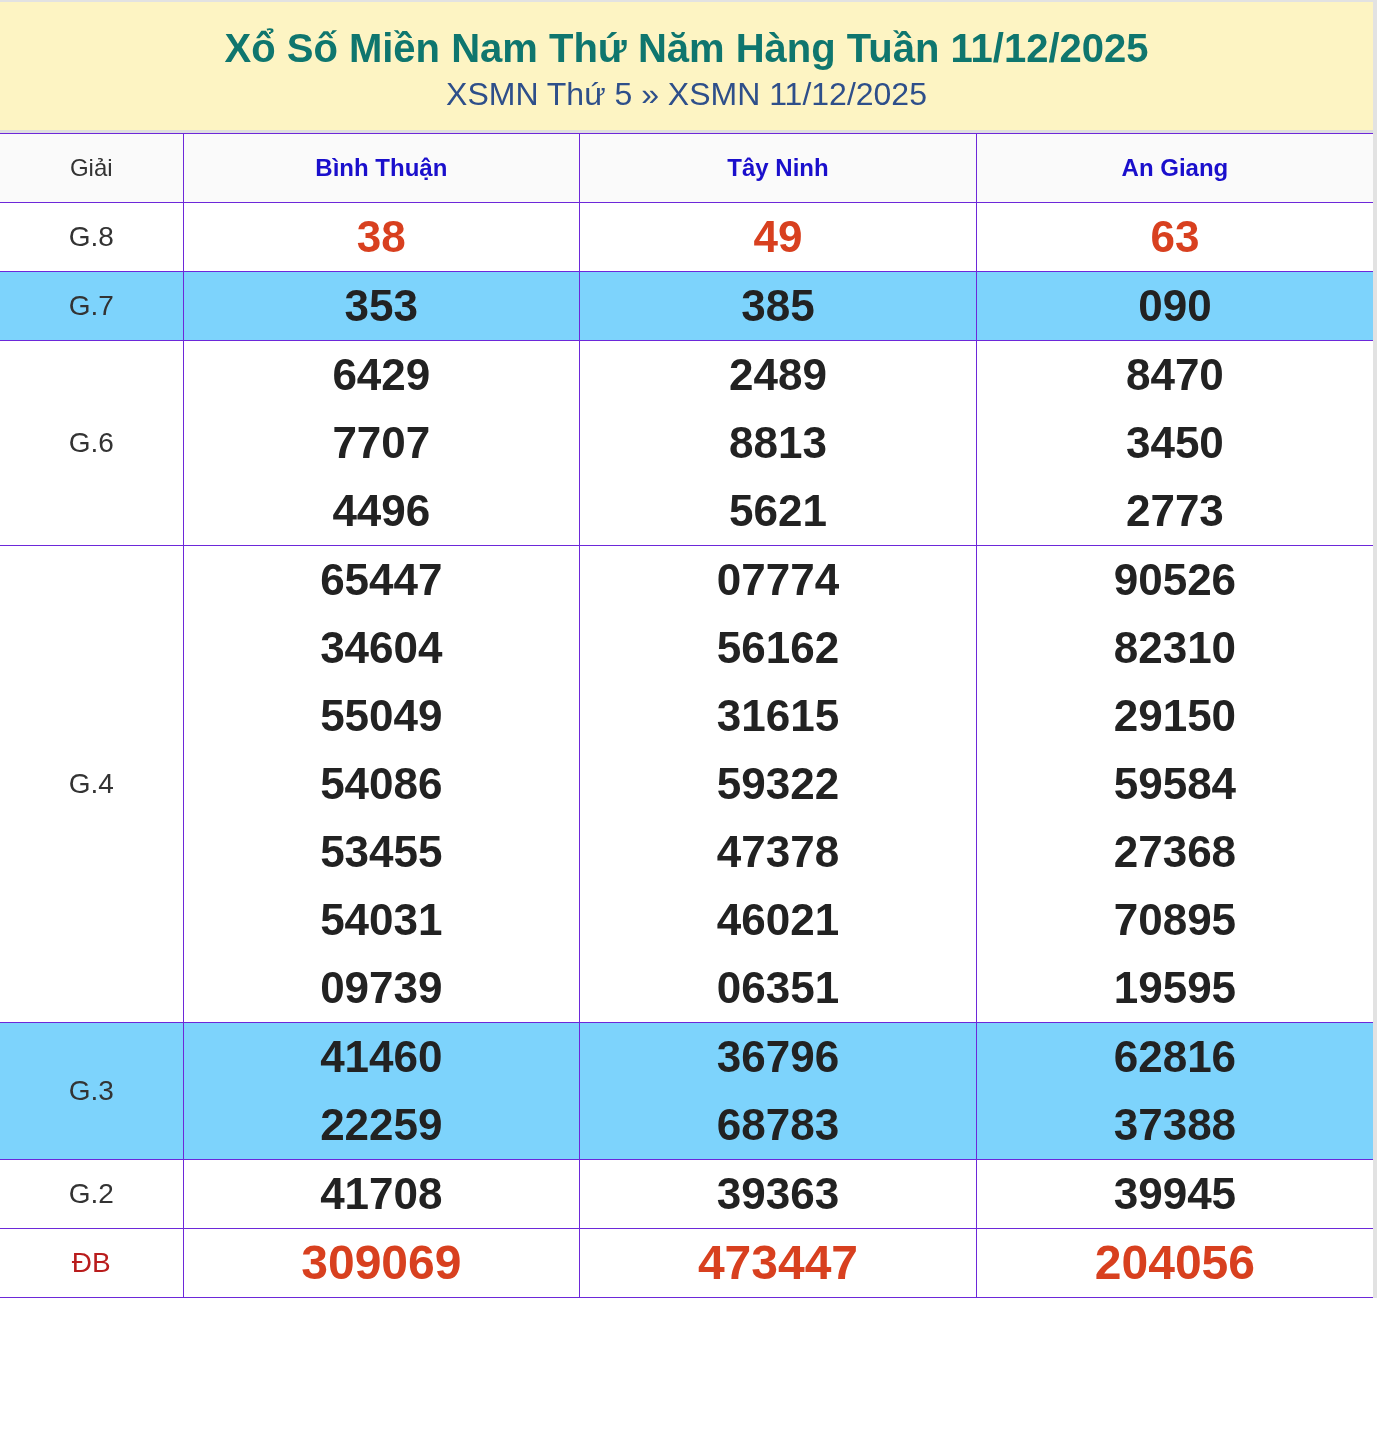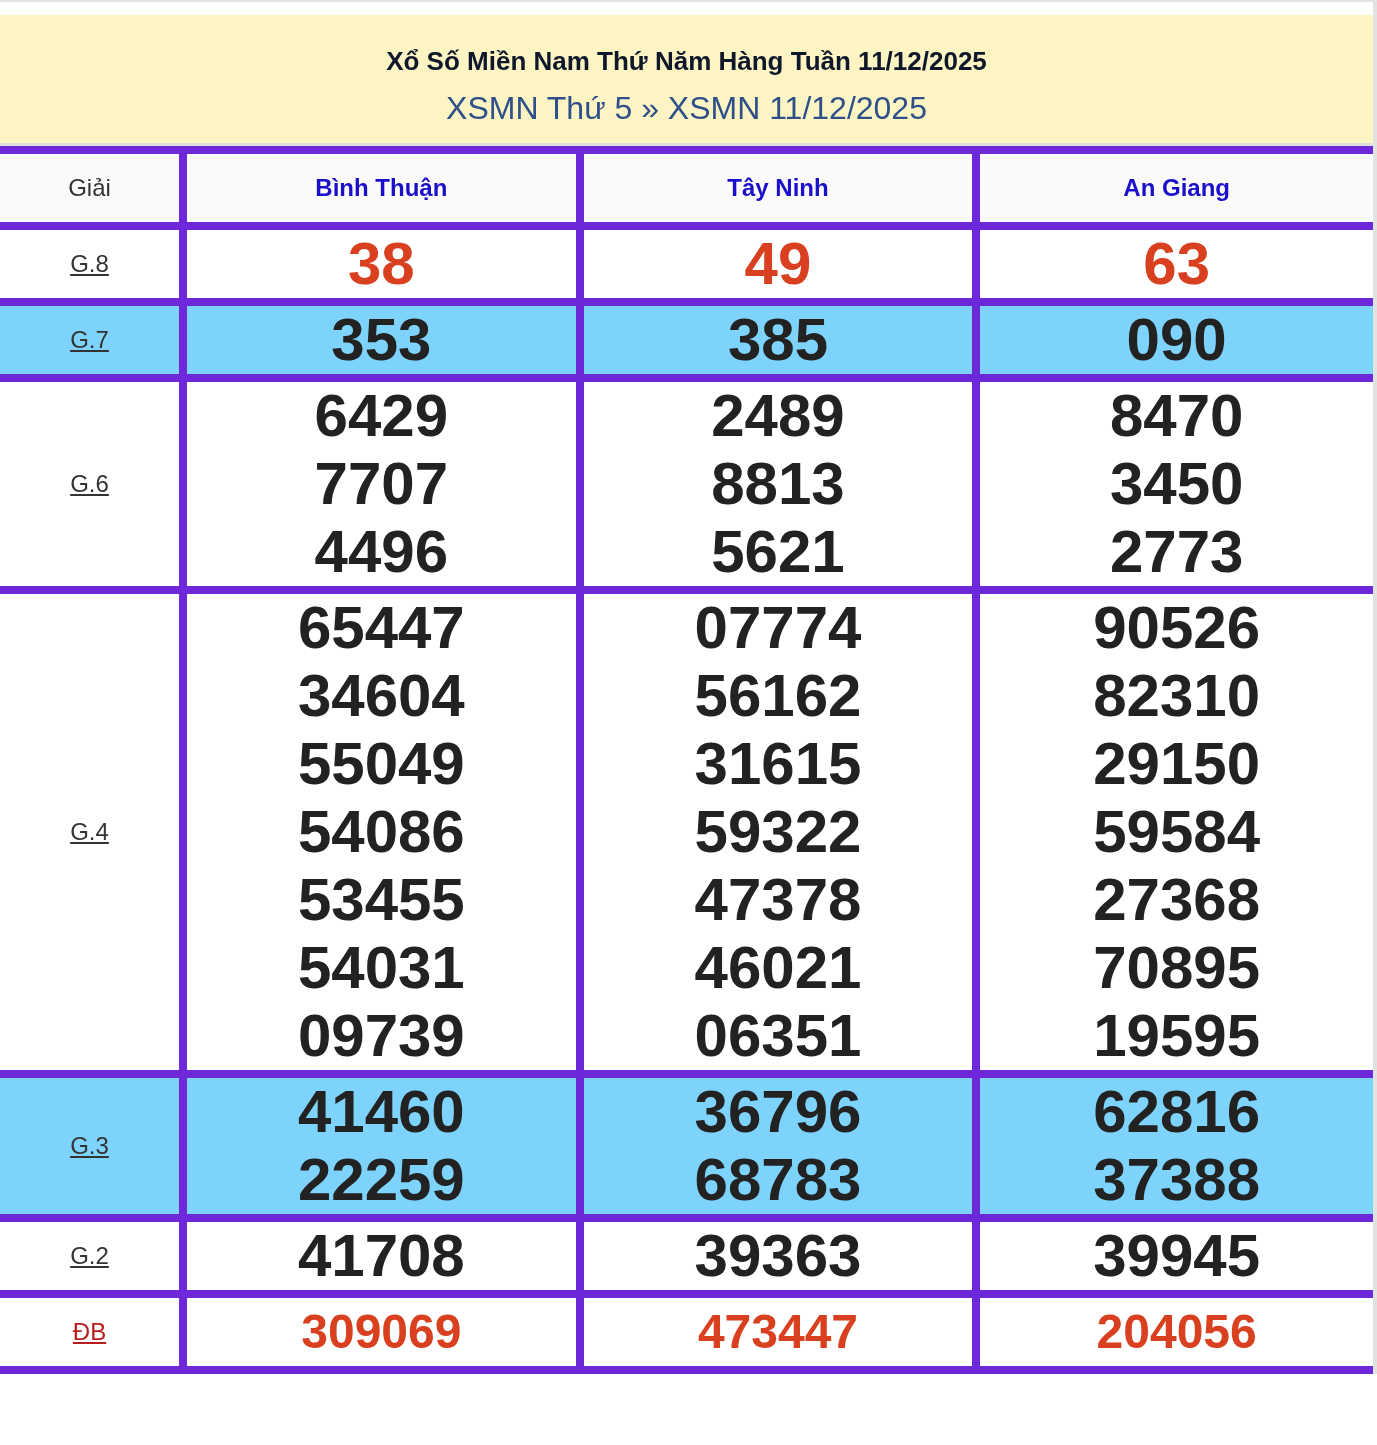--- a/index.html
+++ b/index.html
@@ -1,29 +1,29 @@
 <!DOCTYPE html>
 <html><head>
 <meta charset="utf-8">
 <style>
   html, body { margin:0; padding:0; background:#ffffff; }
   body { width:1377px; height:1445px; overflow:hidden; font-family:"Liberation Sans", sans-serif; }
   .wrap { width:1373px; border-right:4px solid #e2e2e2; border-top:2px solid #e2e2e2; box-sizing:content-box; }
   .header { background:#fdf4c3; height:128px; text-align:center; border-bottom:3px solid #dedede; }
-  .title { color:#0f172a; font-weight:bold; font-size:26px; padding-top:26px; line-height:40px; margin:13px; }
+  .title { color:#0f766e; font-weight:bold; font-size:40px; padding-top:26px; line-height:40px; margin:0; }
   .subtitle { color:#2e4f8a; font-size:32px; margin-top:12px; line-height:28px; }
   .subtitle a { color:#2e4f8a; text-decoration:none; }
   table { border-collapse:collapse; width:1373px; table-layout:fixed; }
-  td, th { border:8px solid #6d28d9; text-align:center; padding:0; }
+  td, th { border:1px solid #6d28d9; text-align:center; padding:0; }
   tr > *:first-child { border-left:none; }
   tr > *:last-child { border-right:none; }
   th { background:#fafafa; height:68px; font-weight:bold; font-size:24px; color:#1a0fcc; }
   th.giai { color:#333; font-weight:normal; }
-  td.label { color:#333; font-size:24px;text-decoration:underline; }
-  .num { font-weight:bold; font-size:60px; color:#222; line-height:68px; display:block; }
+  td.label { color:#333; font-size:28px; }
+  .num { font-weight:bold; font-size:44px; color:#222; line-height:68px; display:block; }
   .num.red { color:#d8401f; }
   .num.big { font-size:48px; }
   td.label.red { color:#b91c1c;border-radius:32px; }
   tr.alt td { background:#7dd3fc; }
   col.c0 { width:183px; }
 </style>
 </head>
 <body>
 
 <div class="wrap">

